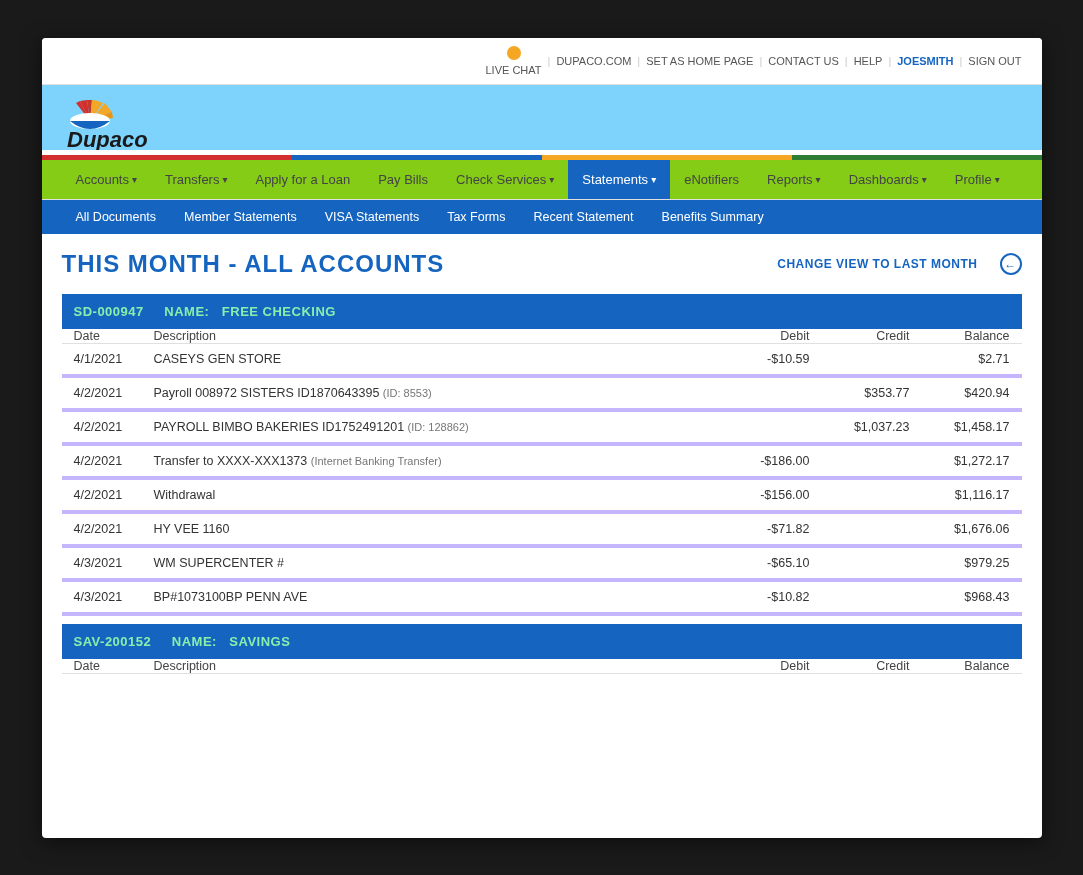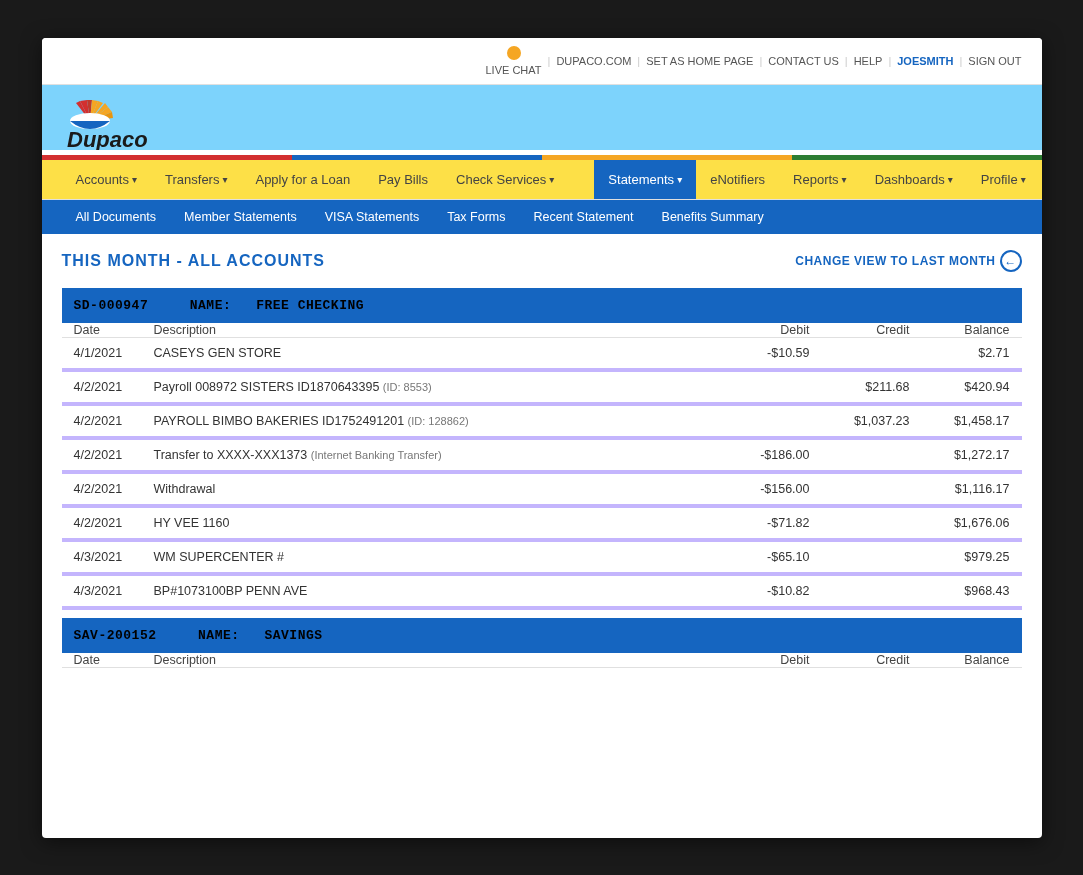--- a/index.html
+++ b/index.html
@@ -74,41 +74,40 @@
       display: flex;
       height: 5px;
       margin-top: 5px;
     }
     .color-bar .red { flex: 1; background: #d32f2f; }
     .color-bar .blue { flex: 1; background: #1565c0; }
     .color-bar .gold { flex: 1; background: #f5a623; }
     .color-bar .green { flex: 1; background: #2e7d32; }
     
     .main-nav {
-      background: #fde047;
+      background: #84cc16;
       display: flex;
       align-items: center;
       padding: 0 20px;
       border-bottom: 1px solid #e0e0e0;
     }
     .main-nav .nav-item {
       padding: 12px 14px;
       font-size: 13px;
       color: #444;
       cursor: pointer;
       display: flex;
       align-items: center;
       gap: 3px;
       white-space: nowrap;
       text-decoration: none;
     }
     .main-nav .nav-item.active {
       background: #1565c0;
       color: #fff;
-      margin-left: 26px;
     }
     .main-nav .nav-item .chevron {
       font-size: 10px;
     }
     
     .sub-nav {
       background: #1565c0;
       display: flex;
       align-items: flex-start;
       padding: 0 20px;
@@ -126,30 +125,30 @@
       background: #fff;
     }
     
     .page-title-row {
       display: flex;
       justify-content: space-between;
       align-items: center;
       margin-bottom: 16px;
     }
     .page-title {
-      font-size: 16px;
+      font-size: 24px;
       font-weight: bold;
       color: #1565c0;
       letter-spacing: 1px;
       text-transform: uppercase;
     }
     .change-view {
       display: flex;
       align-items: center;
-      gap: 4px;
+      gap: 22px;
       color: #1565c0;
       font-size: 12px;
       font-weight: bold;
       cursor: pointer;
       letter-spacing: 0.5px;
       text-transform: uppercase;
     }
     .change-view .arrow-circle {
       width: 22px;
       height: 22px;
@@ -162,25 +161,24 @@
     }
     
     .account-table {
       width: 100%;
       border-collapse: collapse;
       margin-bottom: 8px;
       font-size: 12.5px;
     }
     .account-header-row {
       background: #1565c0;
-      color: #000000;
+      color: #86efac;
       font-weight: bold;
       font-size: 13px;
       letter-spacing: 0.5px;
-      font-family: Liberation Mono, monospace;
     }
     .account-header-row td {
       padding: 10px 12px;
     }
     .column-header-row td {
       padding: 0 12px;
       color: #444;
       font-size: 12.5px;
       border-bottom: 1px solid #e0e0e0;
       margin-top: 48px;
@@ -345,21 +343,21 @@
     <td class="col-date">4/1/2021</td>
     <td class="col-desc">CASEYS GEN STORE <span class="small-text"></span></td>
     <td class="col-debit text-right">-$10.59</td>
     <td class="col-credit text-right"></td>
     <td class="col-balance text-right">$2.71</td>
   </tr>
           <tr class="data-row">
     <td class="col-date">4/2/2021</td>
     <td class="col-desc">Payroll 008972 SISTERS ID1870643395 <span class="small-text">(ID: 8553)</span></td>
     <td class="col-debit text-right"></td>
-    <td class="col-credit text-right">$211.68</td>
+    <td class="col-credit text-right">$353.77</td>
     <td class="col-balance text-right">$420.94</td>
   </tr>
           <tr class="data-row">
     <td class="col-date">4/2/2021</td>
     <td class="col-desc">PAYROLL BIMBO BAKERIES ID1752491201 <span class="small-text">(ID: 128862)</span></td>
     <td class="col-debit text-right"></td>
     <td class="col-credit text-right">$1,037.23</td>
     <td class="col-balance text-right">$1,458.17</td>
   </tr>
           <tr class="data-row">

